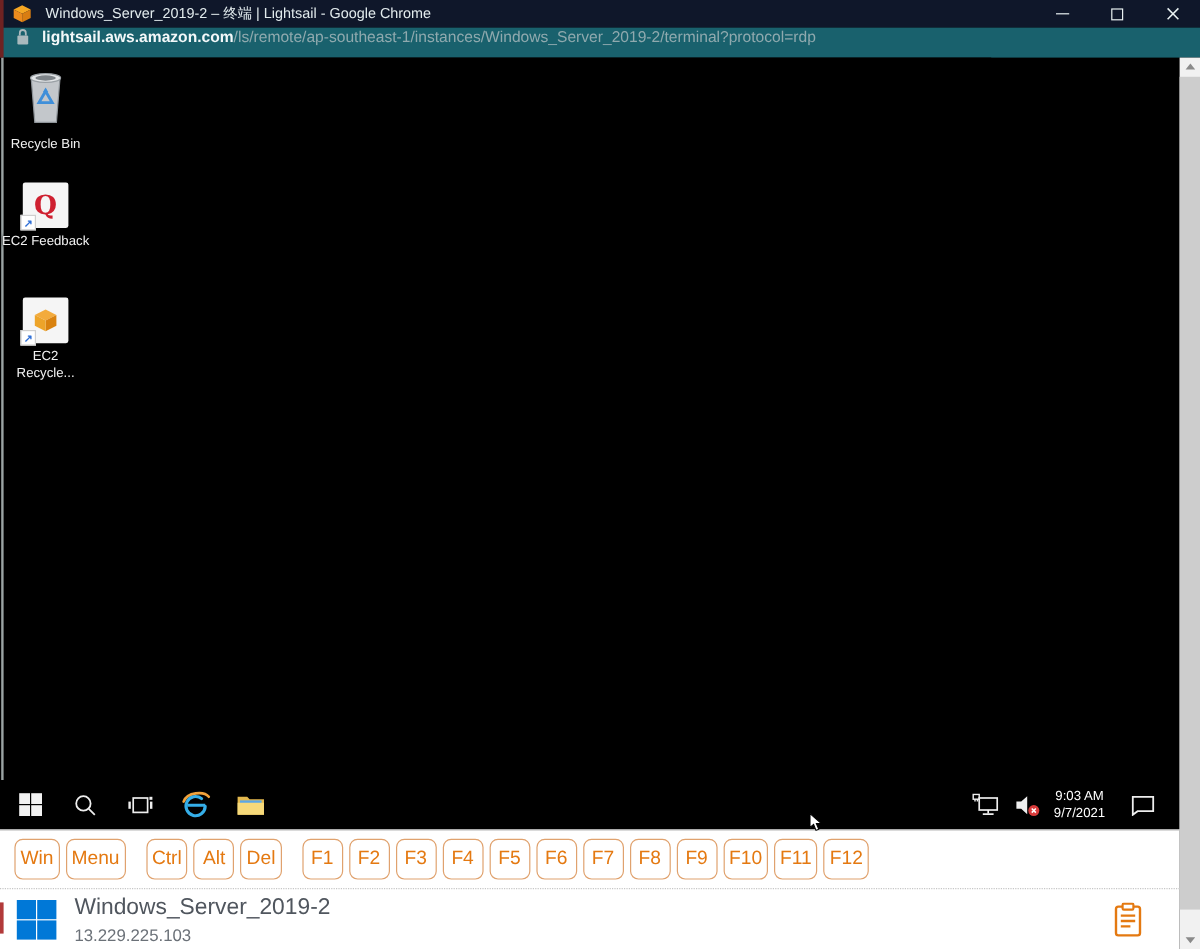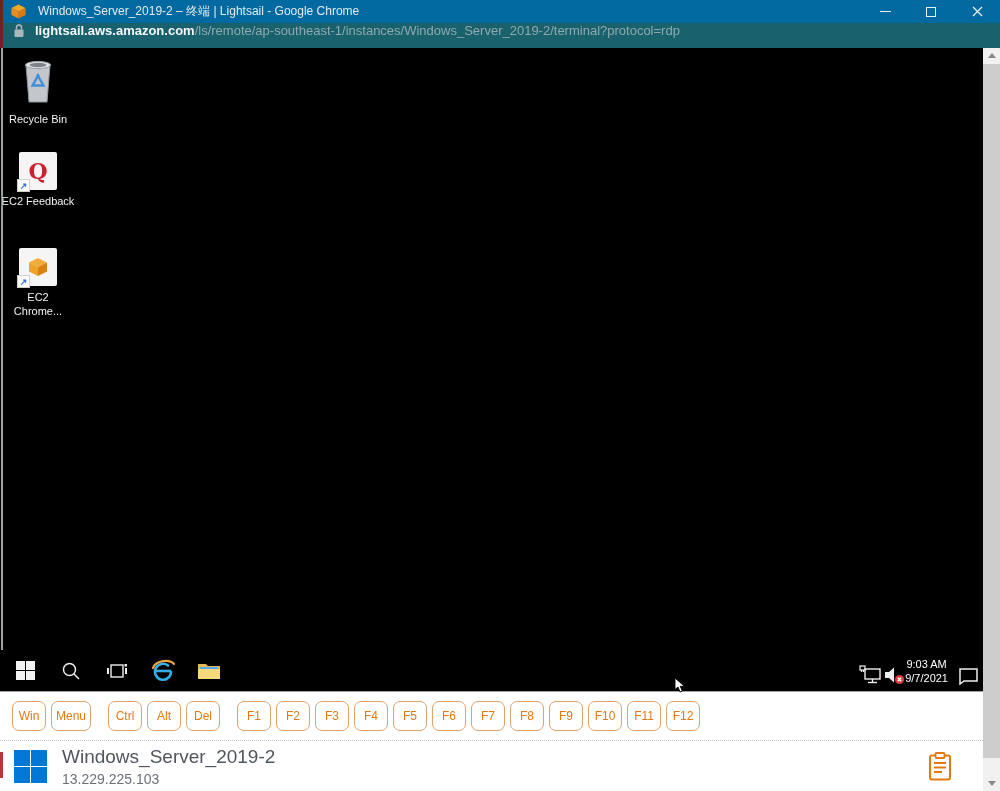--- a/index.html
+++ b/index.html
@@ -1,20 +1,20 @@
 <!DOCTYPE html>
 <html><head>
 <meta charset="utf-8">
 <style>
   * { margin:0; padding:0; box-sizing:border-box; }
   body { font-family:"Liberation Sans", sans-serif; background:#222; }
   #screen { position:relative; width:1000px; height:791px; background:#000; overflow:hidden; }
 
   
-  .titlebar { position:absolute; left:0; top:0; width:1000px; height:23px; background:#0369a1;
+  .titlebar { position:absolute; left:0; top:0; width:1000px; height:23px; background:#0f172a;
               display:flex; align-items:center; }
   .red-edge { position:absolute; left:0; top:0; width:3px; height:48px; background:#6e2222; z-index:5; }
   .ls-icon { margin-left:10px; width:17px; height:17px; flex:0 0 auto; }
   .title-text { color:#e2ebed; font-size:12px; margin-left:11px; white-space:nowrap; }
   .win-controls { margin-left:auto; display:flex; align-items:center; height:100%; }
   .wc-btn { width:46px; height:23px; display:flex; align-items:center; justify-content:center; }
   .min-bar { width:11px; height:1px; background:#e8f0f1; }
   .max-box { width:10px; height:10px; border:1px solid #e8f0f1; }
 
   
@@ -35,29 +35,29 @@
                 display:flex; align-items:center; justify-content:center; }
   .q-letter { font-family:"DejaVu Serif", serif; font-weight:bold; color:#cf2030; font-size:22px; }
   .shortcut-badge { position:absolute; left:-2px; bottom:-2px; width:13px; height:13px; background:#fff;
                     border:1px solid #cfcfcf; display:flex; align-items:center; justify-content:center;
                     font-size:9px; color:#2f6fd6; font-weight:bold; }
 
   
   .taskbar { position:absolute; left:0; top:650px; width:983px; height:41px; background:#000;
              display:flex; align-items:center; }
   .tb-btn { width:46px; height:41px; display:flex; align-items:center; justify-content:center; flex:0 0 auto; }
-  .tray { margin-left:auto; display:flex; align-items:flex-end; padding-right:4px; }
+  .tray { margin-left:auto; display:flex; align-items:center; gap:11px; padding-right:20px; }
   .clock { color:#fff; font-size:11px; line-height:14px; text-align:center; }
 
   
   .keyrow { position:absolute; left:0; top:691px; width:983px; height:49px; background:#fff;
             border-top:1px solid #a3a3a3; display:flex; align-items:center; padding-left:12px; }
   .kgroup { display:flex; gap:5px; margin-right:17px; }
   .key { border:1px solid #e0a26e; border-radius:7px; background:#fff; color:#e47911;
-         font-size:12px; padding:7px 4px; min-width:34px; text-align:center; cursor:pointer; }
+         font-size:16px; padding:7px 4px; min-width:34px; text-align:center; cursor:pointer; }
 
   
   .footer { position:absolute; left:0; top:740px; width:983px; height:51px; background:#fff;
             border-top:1px dotted #c6c6c6; display:flex; align-items:center; }
   .footer-red-mark { position:absolute; left:0; top:752px; width:3px; height:26px; background:#b23a3a; }
   .win-logo-blue { margin-left:14px; width:33px; height:33px; display:grid;
                    grid-template-columns:16px 16px; grid-template-rows:16px 16px; gap:1px; flex:0 0 auto; }
   .win-logo-blue span { background:#0078d7; }
   .inst { margin-left:15px; }
   .inst-name { color:#50565e; font-size:19px; }
@@ -148,21 +148,21 @@
           <svg width="24" height="24" viewBox="0 0 24 24">
             <polygon points="12,3 21,7.5 12,12 3,7.5" fill="#f3ab3c"></polygon>
             <polygon points="21,7.5 21,16.5 12,21 12,12" fill="#d9820f"></polygon>
             <polygon points="3,7.5 12,12 12,21 3,16.5" fill="#eda429"></polygon>
           </svg>
           <span class="shortcut-badge">↗</span>
         </div>
       </span>
       <div class="dt-label">
           <div>EC2</div>
-          <div>Chrome...</div>
+          <div>Recycle...</div>
         </div>
     </div>
   </div>
 
   <div class="taskbar">
     <div class="tb-btn" style="margin-left:2px;">
       <div class="win-logo-white">
           <span></span>
           <span></span>
           <span></span>

